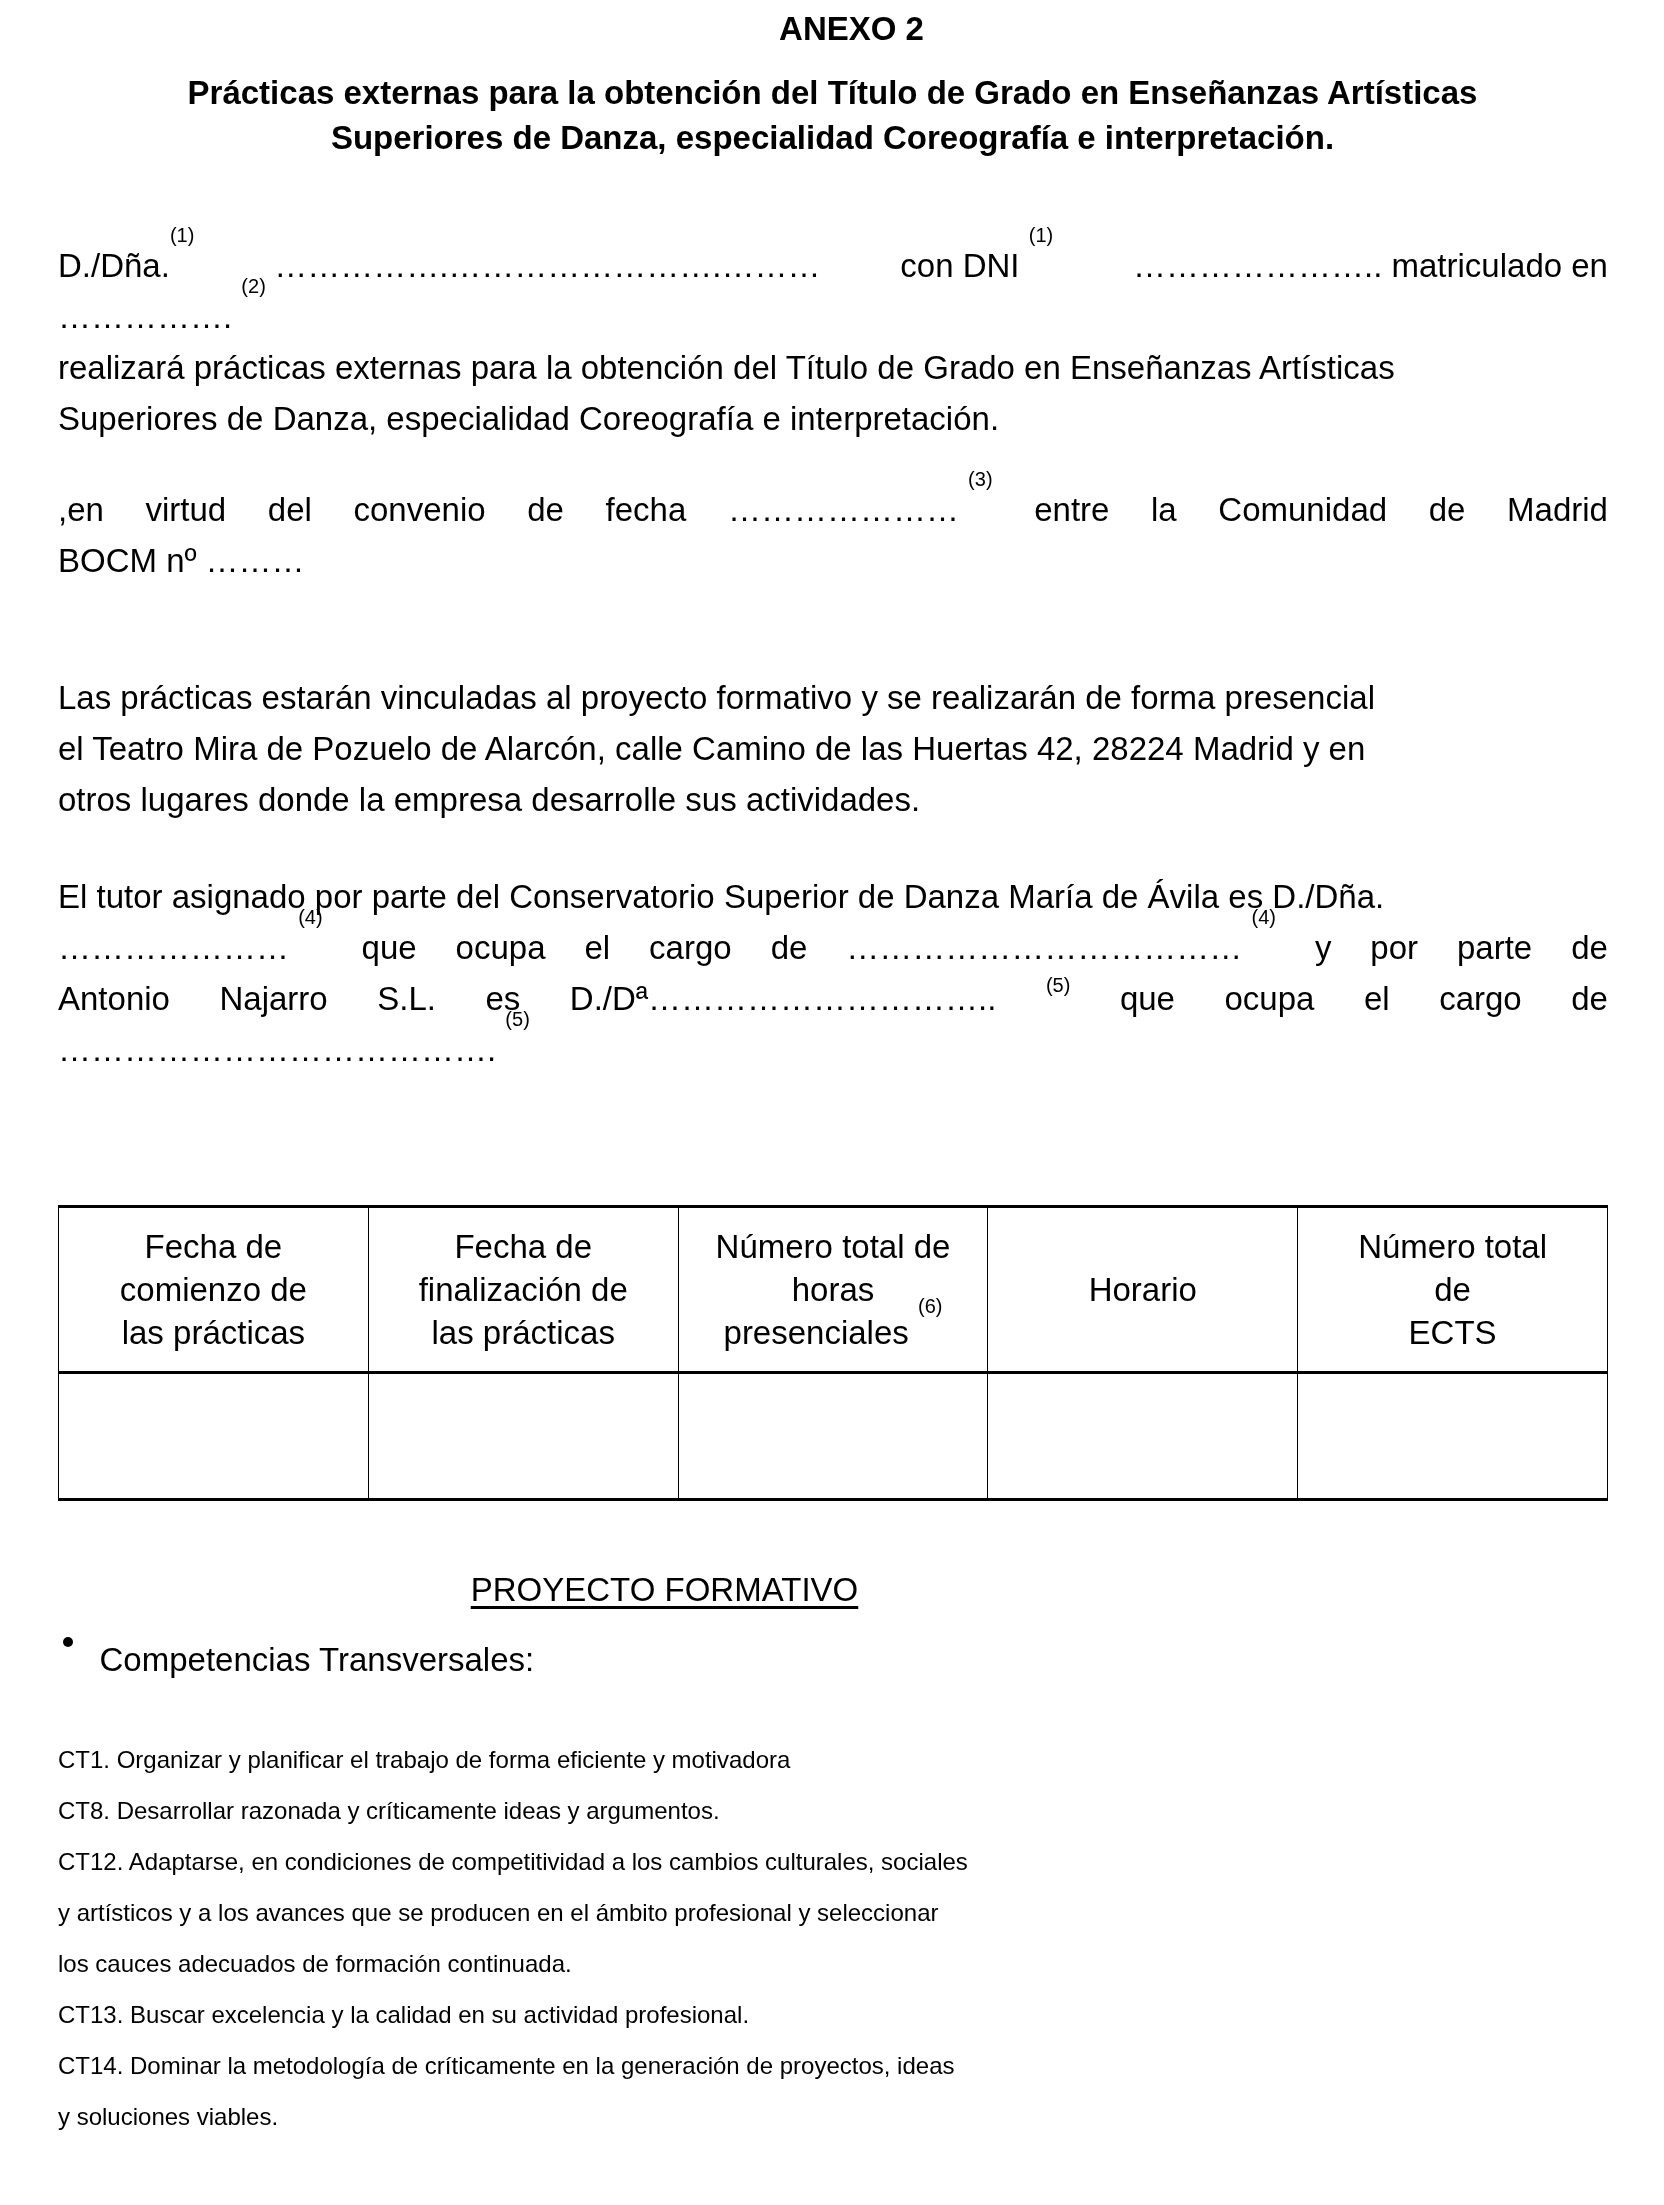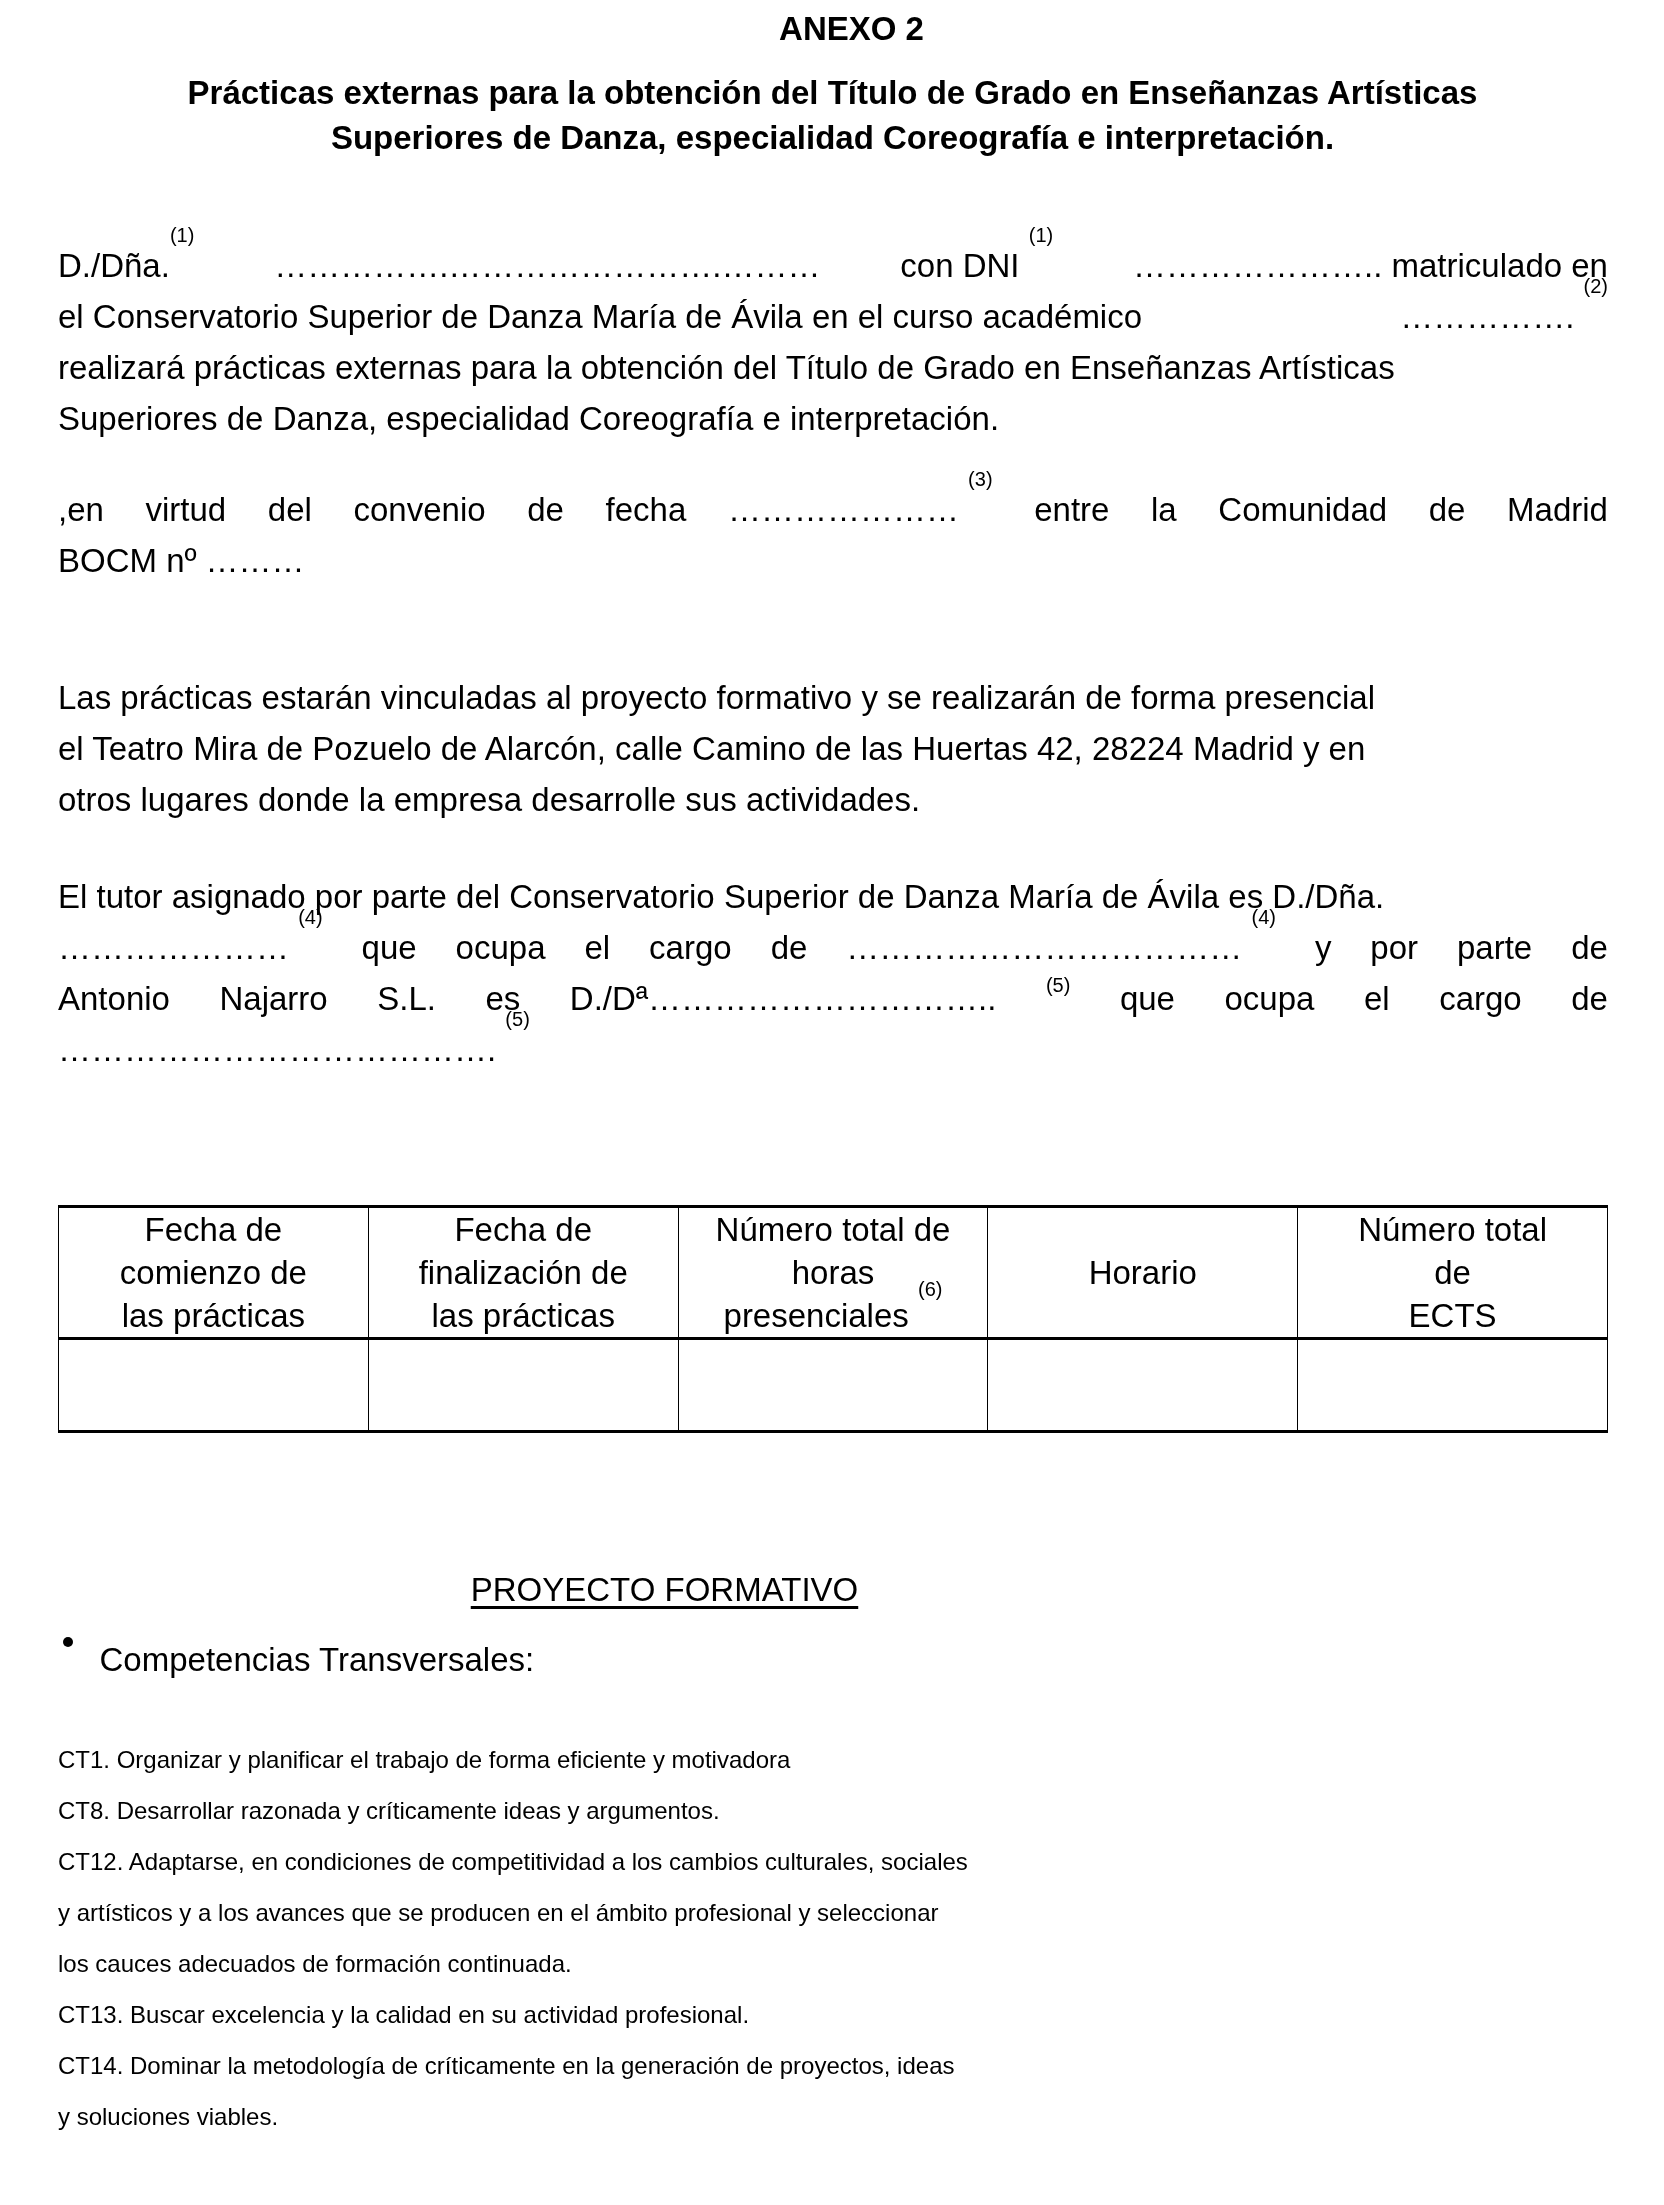--- a/index.html
+++ b/index.html
@@ -78,21 +78,21 @@
       font-size: 33px;
       line-height: 43px;
     }
     table.practice-table th,
     table.practice-table td {
       border: 1.7px solid #000;
       text-align: center;
       vertical-align: middle;
       font-weight: normal;
       width: 20%;
-      padding: 0;
+      padding: 17px;
       margin-left: 32px;
     }
     table.practice-table tr.head th {
       height: 129px;
       border-top: 3.3px solid #000;
       border-bottom: 3.3px solid #000;
     }
     table.practice-table tr.body td {
       height: 90px;
       border-bottom: 3.3px solid #000;
@@ -148,21 +148,20 @@
   </div>
 
   <div class="para p1">
     <div class="line">
       <span><span>D./Dña.</span><sup>(1)</sup></span>
       <span class="blank">…………….…………………….………</span>
       <span><span>con DNI</span> <sup>(1)</sup></span>
       <span><span class="blank">………………….</span><span>. matriculado en</span></span>
     </div>
     <div class="line">
-      <span>el Conservatorio Superior de Danza María de Ávila en el curso académico</span>
       <span><span class="blank">…………….</span> <sup>(2)</sup></span>
     </div>
     <div class="line">
       <span>realizará prácticas externas para la obtención del Título de Grado en Enseñanzas Artísticas</span>
     </div>
     <div class="line left">
       <span>Superiores de Danza, especialidad Coreografía e interpretación.</span>
     </div>
   </div>
 

